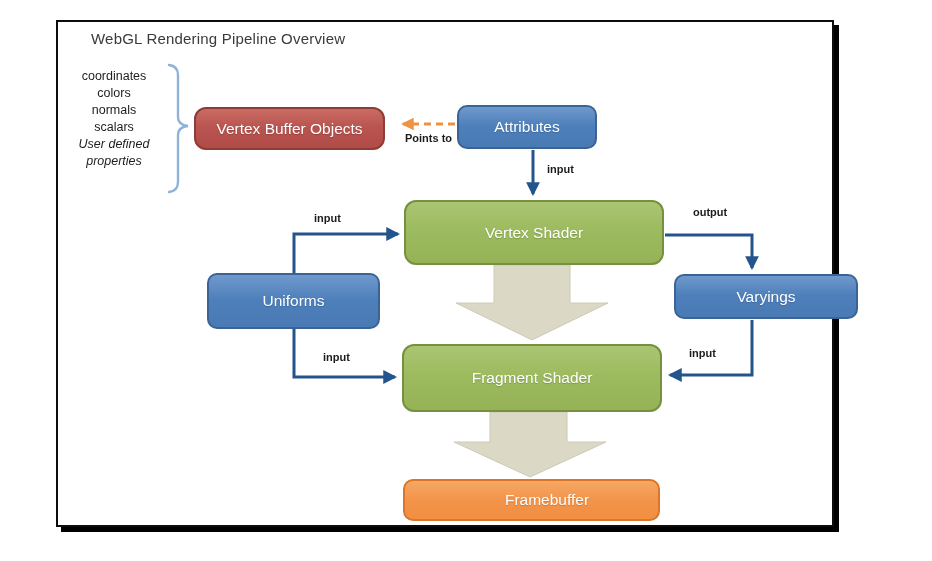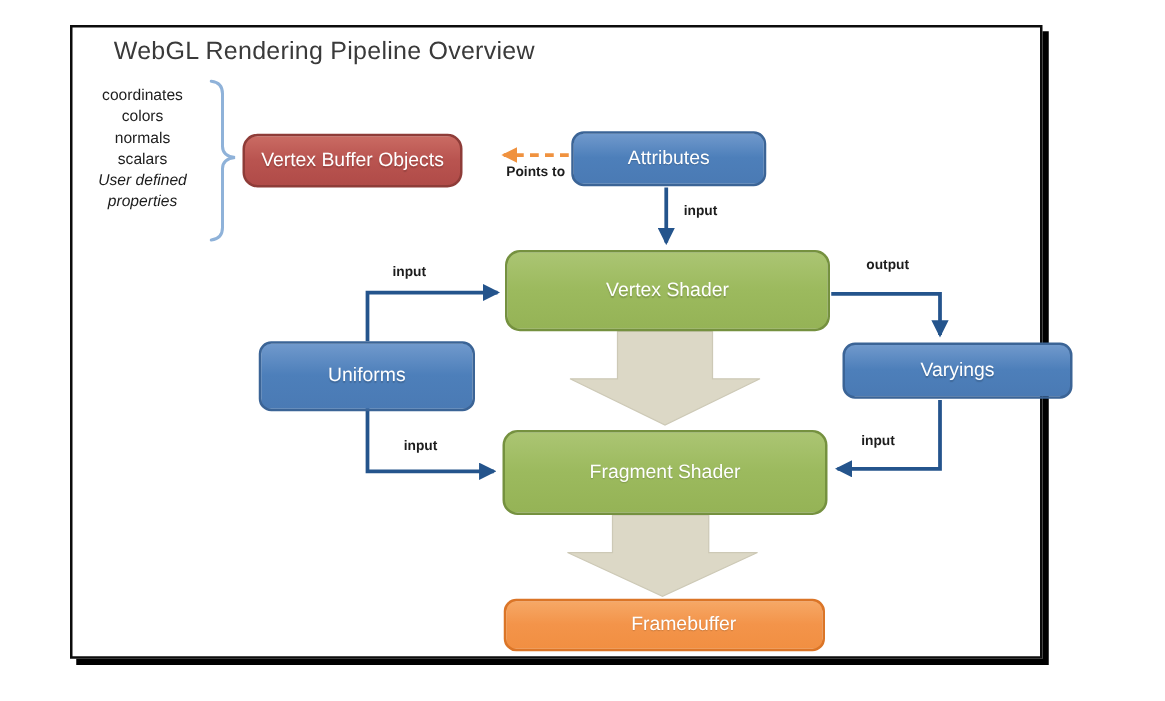--- a/index.html
+++ b/index.html
@@ -1,20 +1,20 @@
 <!DOCTYPE html>
 <html><head>
 <meta charset="utf-8">
 <style>
   html,body{margin:0;padding:0;background:#fff;}
   .stage{position:relative;width:932px;height:561px;background:#ffffff;overflow:hidden;
          font-family:"Liberation Sans",sans-serif;}
   .page{position:absolute;left:56px;top:20px;width:778px;height:507px;background:#ffffff;
         border:2px solid #0c0c0c;box-shadow:5px 5px 0 #000;box-sizing:border-box;}
-  .title{position:absolute;left:33px;top:8px;font-size:20px;color:#3a3a3a;letter-spacing:.2px;white-space:nowrap;}
+  .title{position:absolute;left:33px;top:8px;font-size:15px;color:#3a3a3a;letter-spacing:.2px;white-space:nowrap;}
   .inlist{position:absolute;left:6px;top:46px;width:100px;text-align:center;
           font-size:12.5px;line-height:17px;color:#1d1d1d;}
   .inlist .it{white-space:nowrap;}
   .inlist .ital{font-style:italic;}
   .node{position:absolute;display:flex;align-items:center;justify-content:center;
         color:#ffffff;font-size:15.5px;box-sizing:border-box;z-index:2;
         text-shadow:0 1px 1px rgba(0,0,0,.18);white-space:nowrap;}
   .node-red{background:linear-gradient(180deg,#ca6b63,#b95450 48%,#b04b48);
             border:2px solid #8e3c38;border-radius:12px;}
   .node-blue{background:linear-gradient(180deg,#7099cc,#4d7fba 48%,#4a7ab4);
@@ -65,23 +65,23 @@
 
       <polyline points="607,213 694,213 694,246" fill="none" stroke="#24548c" stroke-width="3" marker-end="url(#ah)"></polyline>
 
       <polyline points="694,298 694,353 612,353" fill="none" stroke="#24548c" stroke-width="3" marker-end="url(#ah)"></polyline>
 
       <polygon points="436,243 512,243 512,281 550,281 474,318 398,281 436,281" fill="#dcd8c6" stroke="#cdc9b6" stroke-width="1"></polygon>
 
       <polygon points="432,390 509,390 509,420 548,420 472,455 396,420 432,420" fill="#dcd8c6" stroke="#cdc9b6" stroke-width="1"></polygon>
     </svg>
 
-    <div class="node node-red" style="left:136px;top:85px;width:176px;height:43px;">Vertex Buffer Objects</div>
+    <div class="node node-red" style="left:136px;top:85px;width:191px;height:43px;">Vertex Buffer Objects</div>
 
-    <div class="node node-blue" style="left:399px;top:83px;width:156px;height:44px;">Attributes</div>
+    <div class="node node-blue" style="left:399px;top:83px;width:140px;height:44px;">Attributes</div>
 
     <div class="node node-green" style="left:346px;top:178px;width:260px;height:65px;">Vertex Shader</div>
 
     <div class="node node-blue" style="left:149px;top:251px;width:173px;height:56px;">Uniforms</div>
 
     <div class="node node-blue" style="left:616px;top:252px;width:184px;height:45px;">Varyings</div>
 
     <div class="node node-green" style="left:344px;top:322px;width:260px;height:68px;">Fragment Shader</div>
 
     <div class="node node-orange" style="left:345px;top:457px;width:257px;height:42px;">Framebuffer</div>

